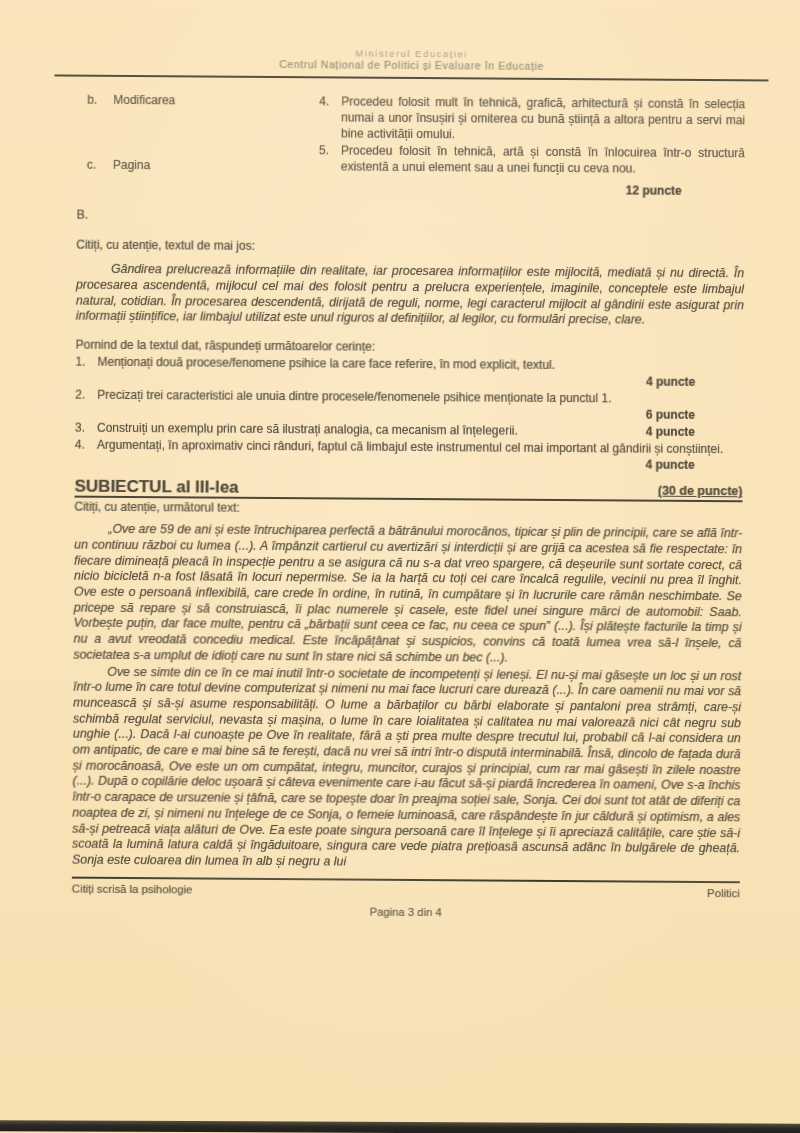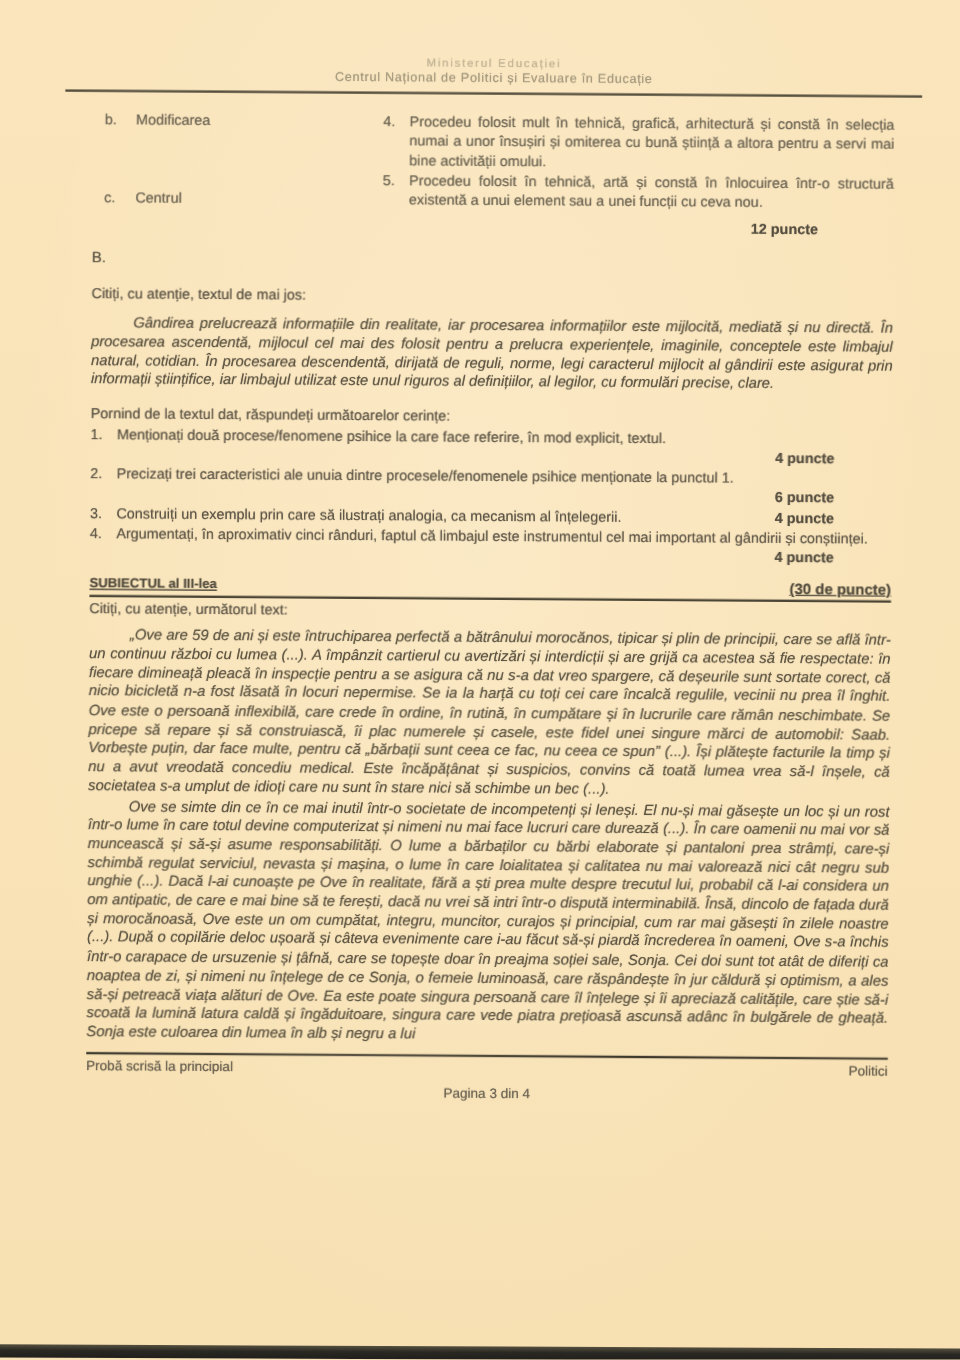--- a/index.html
+++ b/index.html
@@ -65,21 +65,21 @@
   .req-body{flex:1;text-align:justify;}
   .req-points-inline{float:right;margin-right:48px;font-weight:bold;color:#564f40;}
   .points-line{
     text-align:right;padding-right:48px;font-weight:bold;color:#564f40;
   }
   
   .subj-row{
     display:flex;justify-content:space-between;align-items:flex-end;
     margin-top:10px;border-bottom:2.3px solid #4c4636;padding-bottom:1px;
   }
-  .subj-title{font-weight:bold;text-decoration:underline;font-size:11px;color:#524b3c;}
+  .subj-title{font-weight:bold;font-size:17px;color:#524b3c;}
   .subj-points{font-weight:bold;text-decoration:underline;font-size:12.5px;color:#524b3c;margin-left:44px;}
   .passage{
     margin:7px 0 0 0;font-style:italic;text-align:justify;
     text-indent:34px;font-size:12.4px;line-height:15.7px;color:#5a523f;
   }
   .passage.p2{margin-top:1px;}
   
   .footer-rule{height:2.3px;margin-top:8px;
     background:linear-gradient(90deg,#413c30,#5c5545 35%,#3d382c 70%,#56503f);}
   .footer-row{display:flex;justify-content:space-between;margin-top:2px;font-size:11.3px;color:#665e4d;}
@@ -103,21 +103,21 @@
     </div>
 
     <div class="two-col">
       <div class="col-left">
         <div class="left-item">
           <span class="lbl">b.</span>
           <span>Modificarea</span>
         </div>
         <div class="left-item second">
           <span class="lbl">c.</span>
-          <span>Centrul</span>
+          <span>Pagina</span>
         </div>
       </div>
       <div class="col-right">
         <div class="num-item">
           <span class="num">4.</span>
           <span class="txt">Procedeu folosit mult în tehnică, grafică, arhitectură și constă în selecția numai a unor însușiri și omiterea cu bună știință a altora pentru a servi mai bine activității omului.</span>
         </div>
         <div class="num-item">
           <span class="num">5.</span>
           <span class="txt">Procedeu folosit în tehnică, artă și constă în înlocuirea într-o structură existentă a unui element sau a unei funcții cu ceva nou.</span>
@@ -162,21 +162,21 @@
       <span class="subj-title">SUBIECTUL al III-lea</span>
       <span class="subj-points">(30 de puncte)</span>
     </div>
     <div class="intro" style="margin-top:1px;">Citiți, cu atenție, următorul text:</div>
 
     <p class="passage">„Ove are 59 de ani și este întruchiparea perfectă a bătrânului morocănos, tipicar și plin de principii, care se află într-un continuu război cu lumea (...). A împânzit cartierul cu avertizări și interdicții și are grijă ca acestea să fie respectate: în fiecare dimineață pleacă în inspecție pentru a se asigura că nu s-a dat vreo spargere, că deșeurile sunt sortate corect, că nicio bicicletă n-a fost lăsată în locuri nepermise. Se ia la harță cu toți cei care încalcă regulile, vecinii nu prea îl înghit. Ove este o persoană inflexibilă, care crede în ordine, în rutină, în cumpătare și în lucrurile care rămân neschimbate. Se pricepe să repare și să construiască, îi plac numerele și casele, este fidel unei singure mărci de automobil: Saab. Vorbește puțin, dar face multe, pentru că „bărbații sunt ceea ce fac, nu ceea ce spun” (...). Își plătește facturile la timp și nu a avut vreodată concediu medical. Este încăpățânat și suspicios, convins că toată lumea vrea să-l înșele, că societatea s-a umplut de idioți care nu sunt în stare nici să schimbe un bec (...).</p>
     <p class="passage p2">Ove se simte din ce în ce mai inutil într-o societate de incompetenți și leneși. El nu-și mai găsește un loc și un rost într-o lume în care totul devine computerizat și nimeni nu mai face lucruri care durează (...). În care oamenii nu mai vor să muncească și să-și asume responsabilități. O lume a bărbaților cu bărbi elaborate și pantaloni prea strâmți, care-și schimbă regulat serviciul, nevasta și mașina, o lume în care loialitatea și calitatea nu mai valorează nici cât negru sub unghie (...). Dacă l-ai cunoaște pe Ove în realitate, fără a ști prea multe despre trecutul lui, probabil că l-ai considera un om antipatic, de care e mai bine să te ferești, dacă nu vrei să intri într-o dispută interminabilă. Însă, dincolo de fațada dură și morocănoasă, Ove este un om cumpătat, integru, muncitor, curajos și principial, cum rar mai găsești în zilele noastre (...). După o copilărie deloc ușoară și câteva evenimente care i-au făcut să-și piardă încrederea în oameni, Ove s-a închis într-o carapace de ursuzenie și țâfnă, care se topește doar în preajma soției sale, Sonja. Cei doi sunt tot atât de diferiți ca noaptea de zi, și nimeni nu înțelege de ce Sonja, o femeie luminoasă, care răspândește în jur căldură și optimism, a ales să-și petreacă viața alături de Ove. Ea este poate singura persoană care îl înțelege și îi apreciază calitățile, care știe să-i scoată la lumină latura caldă și îngăduitoare, singura care vede piatra prețioasă ascunsă adânc în bulgărele de gheață. Sonja este culoarea din lumea în alb și negru a lui</p>
 
     <div class="footer-rule"></div>
     <div class="footer-row">
-      <span>Probă scrisă la principial</span>
+      <span>Citiți scrisă la psihologie</span>
       <span>Politici</span>
     </div>
     <div class="page-num">Pagina 3 din 4</div>
 
   </div>
 
   <div class="scan-edge"></div>
 </div>
 
 </body></html>

